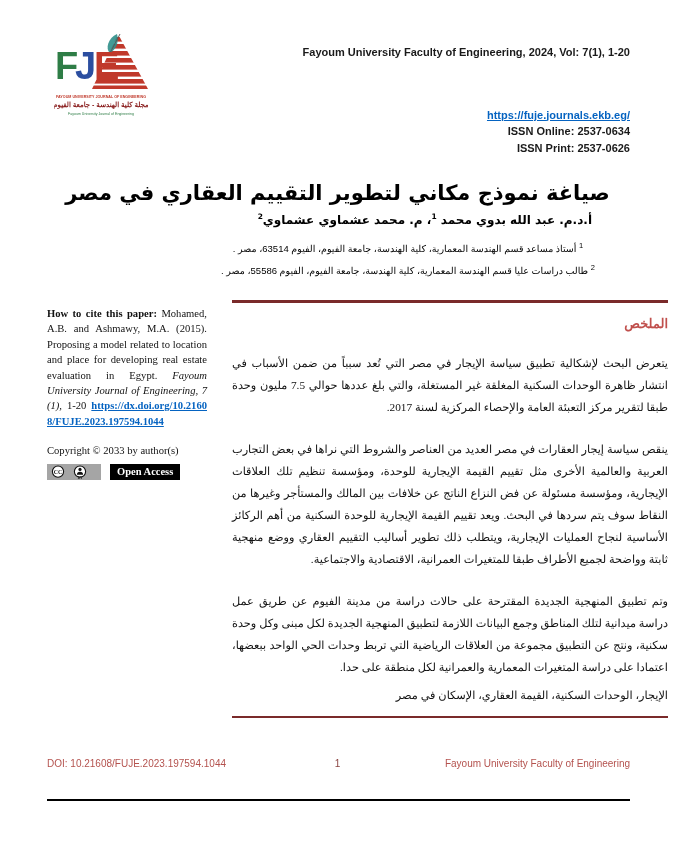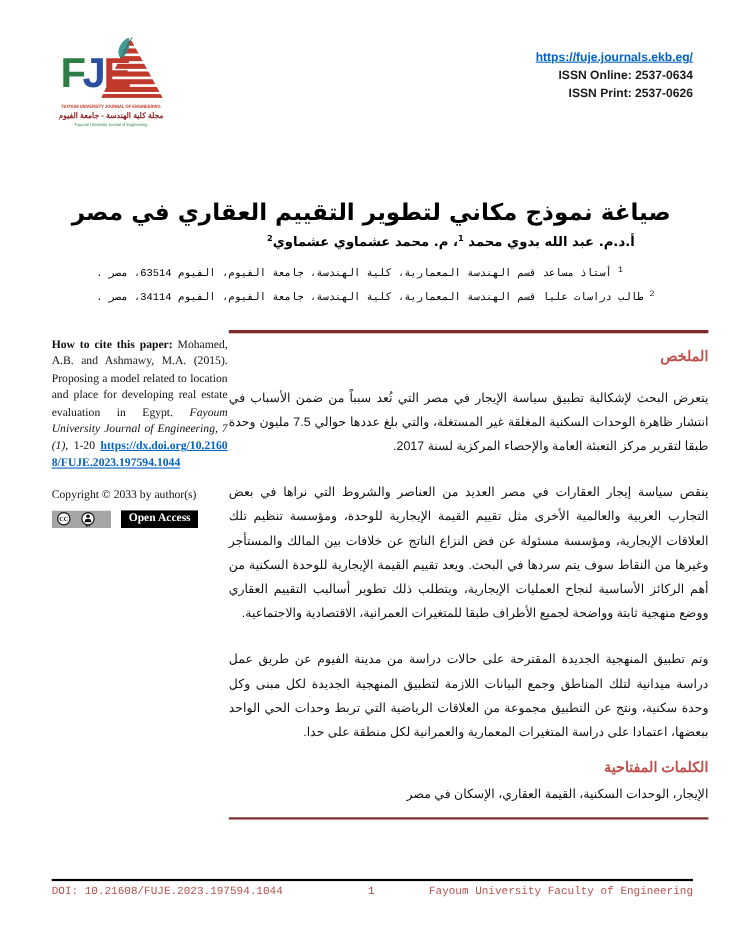--- a/index.html
+++ b/index.html
@@ -10,35 +10,35 @@
   }
   
   .logo { position:absolute; left:54px; top:32px; width:94px; height:94px; }
   .header-meta {
     position:absolute; top:44px; right:45px; text-align:right;
     font-family:"Liberation Sans", sans-serif; color:#1a1a1a;
   }
   .header-meta .hm-line { font-size:11px; font-weight:bold; line-height:16.5px; }
   .header-meta .hm-link a, .hm-link {
     font-size:11px; font-weight:bold; line-height:16.5px;
-    color:#0563C1; text-decoration:underline; cursor:pointer;
+    color:#0563C1; text-decoration:underline; cursor:pointer;margin-top:46px;
   }
   
   .paper-title {
     position:absolute; top:148px; left:0; width:100%; text-align:center;
     direction:rtl; font-family:"DejaVu Sans", sans-serif;
     font-size:21px; font-weight:bold; color:#000;margin-top:33px;
   }
   .authors-line {
-    position:absolute; top:213px; right:98px; direction:rtl; 
+    position:absolute; top:213px; right:83px; direction:rtl; 
     font-family:"DejaVu Sans", sans-serif; font-size:12px; font-weight:bold; color:#000;
   }
   .affiliations {
-    position:absolute; top:238px; right:80px; direction:rtl; text-align:left;
-    font-family:Liberation Mono, monospace; font-size:9.5px; color:#000; line-height:22px;
+    position:absolute; top:238px; right:80px; direction:rtl; text-align:center;
+    font-family:Liberation Sans, sans-serif; font-size:9.5px; color:#000; line-height:22px;
   }
   sup.s { font-size:7.5px; vertical-align:super; line-height:0; }
   
   .sidebar {
     position:absolute; left:47px; top:306px; width:160px;
     font-family:"Liberation Serif", serif; font-size:10.6px; line-height:15.4px;
     color:#111; text-align:justify;
   }
   .sidebar .cite-label { font-weight:bold; }
   .sidebar .it { font-style:italic; }
@@ -48,36 +48,36 @@
   }
   .sidebar .copyright-block { margin-top:14px; }
   .badges { margin-top:5px; display:flex; align-items:flex-end; gap:9px; }
   .oa-badge {
     background:#000; color:#fff; font-family:"Liberation Serif", serif;
     font-weight:bold; font-size:10.5px; padding:1px 7px 2px; line-height:13px;
     display:inline-block; cursor:pointer;
   }
   
   .main {
-    position:absolute; left:208px; top:300px; width:436px;
-    direction:rtl; font-family:Liberation Sans, sans-serif;
+    position:absolute; left:232px; top:300px; width:436px;
+    direction:rtl; font-family:Liberation Serif, serif;
   }
   .rule-maroon { height:2.5px; background:#7A2A2A; }
   .sec-heading {
     margin-top:13px; font-size:13px; font-weight:bold; color:#C0504D; text-align:right;
   }
   .abs-para {
     margin-top:20px; font-size:11.3px; line-height:22px; color:#111;
     text-align:justify; text-justify:inter-word;
   }
   .kw-line { margin-top:6px; font-size:11.3px; line-height:22px; color:#111; text-align:right; }
   .rule-bottom { margin-top:10px; }
   
   .footer-rule { position:absolute; left:47px; top:799px; width:583px; height:2px; background:#000; }
-  .footer-text { position:absolute; top:806px; font-size:10px; font-family:Liberation Mono, monospace; }
+  .footer-text { position:absolute; top:758px; font-size:10px; font-family:Liberation Sans, sans-serif; }
   .footer-doi { left:47px; color:#B4524E; }
   .footer-page { left:0; width:100%; text-align:center; color:#8A4340; }
   .footer-journal { right:45px; color:#B4524E; }
 </style>
 </head>
 <body>
 
 <div class="page">
 
   <div class="logo">
@@ -108,34 +108,35 @@
       <text x="21" y="47" font-size="38" font-weight="bold" fill="#2B4EA0">J</text>
       <text x="40" y="47" font-size="38" font-weight="bold" fill="#C0392B">E</text>
 
       <text x="47" y="66" font-size="4.4" font-weight="bold" fill="#C0392B" text-anchor="middle" textLength="90" lengthAdjust="spacingAndGlyphs">FAYOUM UNIVERSITY JOURNAL OF ENGINEERING</text>
       <text x="47" y="75" font-size="7" font-weight="bold" fill="#8B2020" text-anchor="middle" direction="rtl">مجلة كلية الهندسة - جامعة الفيوم</text>
       <text x="47" y="82.5" font-size="4" fill="#2E7D46" text-anchor="middle" textLength="66" lengthAdjust="spacingAndGlyphs">Fayoum University Journal of Engineering</text>
     </svg>
   </div>
 
   <div class="header-meta">
+    <div class="hm-line">Fayoum University Faculty of Engineering, 2024, Vol: 7(1), 1-20</div>
     <div class="hm-link">https://fuje.journals.ekb.eg/</div>
     <div class="hm-line">ISSN Online: 2537-0634</div>
     <div class="hm-line">ISSN Print: 2537-0626</div>
   </div>
 
   <div class="paper-title">صياغة نموذج مكاني لتطوير التقييم العقاري في مصر</div>
 
   <div class="authors-line" dir="rtl">
     <span>أ.د.م. عبد الله بدوي محمد </span><sup class="s">1</sup><span>، م. محمد عشماوي عشماوي</span><sup class="s">2</sup>
   </div>
 
   <div class="affiliations" dir="rtl">
     <div><sup class="s">1</sup><span> أستاذ مساعد قسم الهندسة المعمارية، كلية الهندسة، جامعة الفيوم، الفيوم 63514، مصر .</span></div>
-    <div><sup class="s">2</sup><span> طالب دراسات عليا قسم الهندسة المعمارية، كلية الهندسة، جامعة الفيوم، الفيوم 34114، مصر .</span></div>
+    <div><sup class="s">2</sup><span> طالب دراسات عليا قسم الهندسة المعمارية، كلية الهندسة، جامعة الفيوم، الفيوم 55586، مصر .</span></div>
   </div>
 
   <div class="sidebar">
     <div class="cite-block">
       <span class="cite-label">How to cite this paper: </span><span>Mohamed, A.B. and Ashmawy, M.A. (2015). Proposing a model related to location and place for developing real estate evaluation in Egypt. </span><span class="it">Fayoum University Journal of Engineering, 7 (1), </span><span>1-20 </span><span class="side-link">https://dx.doi.org/10.21608/FUJE.2023.197594.1044</span>
     </div>
     <div class="copyright-block">
       <div>Copyright © 2033 by author(s)</div>
     </div>
     <div class="badges">
@@ -151,21 +152,20 @@
       <span class="oa-badge">Open Access</span>
     </div>
   </div>
 
   <div class="main">
     <div class="rule-maroon"></div>
     <div class="sec-heading">الملخص</div>
     <p class="abs-para">يتعرض البحث لإشكالية تطبيق سياسة الإيجار في مصر التي تُعد سبباً من ضمن الأسباب في انتشار ظاهرة الوحدات السكنية المغلقة غير المستغلة، والتي بلغ عددها حوالي 7.5 مليون وحدة طبقا لتقرير مركز التعبئة العامة والإحصاء المركزية لسنة 2017.</p>
     <p class="abs-para">ينقص سياسة إيجار العقارات في مصر العديد من العناصر والشروط التي نراها في بعض التجارب العربية والعالمية الأخرى مثل تقييم القيمة الإيجارية للوحدة، ومؤسسة تنظيم تلك العلاقات الإيجارية، ومؤسسة مسئولة عن فض النزاع الناتج عن خلافات بين المالك والمستأجر وغيرها من النقاط سوف يتم سردها في البحث. ويعد تقييم القيمة الإيجارية للوحدة السكنية من أهم الركائز الأساسية لنجاح العمليات الإيجارية، ويتطلب ذلك تطوير أساليب التقييم العقاري ووضع منهجية ثابتة وواضحة لجميع الأطراف طبقا للمتغيرات العمرانية، الاقتصادية والاجتماعية.</p>
     <p class="abs-para">وتم تطبيق المنهجية الجديدة المقترحة على حالات دراسة من مدينة الفيوم عن طريق عمل دراسة ميدانية لتلك المناطق وجمع البيانات اللازمة لتطبيق المنهجية الجديدة لكل مبنى وكل وحدة سكنية، ونتج عن التطبيق مجموعة من العلاقات الرياضية التي تربط وحدات الحي الواحد ببعضها، اعتمادا على دراسة المتغيرات المعمارية والعمرانية لكل منطقة على حدا.</p>
-    <div class="sec-heading">الكلمات المفتاحية</div>
     <div class="kw-line">الإيجار، الوحدات السكنية، القيمة العقاري، الإسكان في مصر</div>
     <div class="rule-maroon rule-bottom"></div>
   </div>
 
   <div class="footer-rule"></div>
   <div class="footer-text footer-page">1</div>
   <div class="footer-text footer-doi">DOI: 10.21608/FUJE.2023.197594.1044</div>
   <div class="footer-text footer-journal">Fayoum University Faculty of Engineering</div>
 
 </div>

